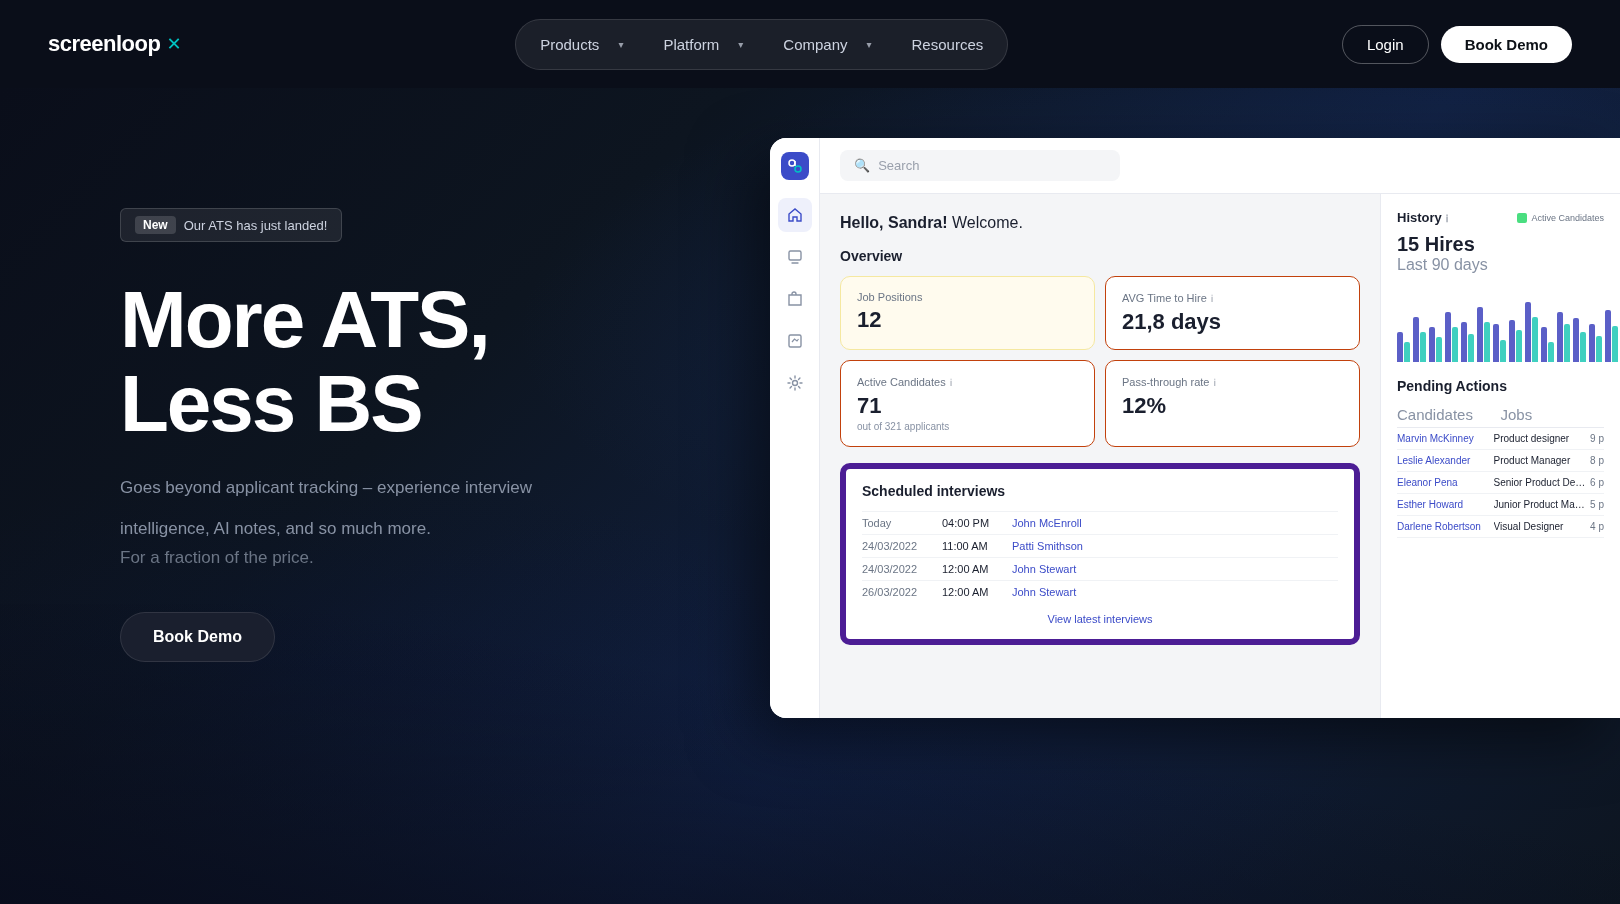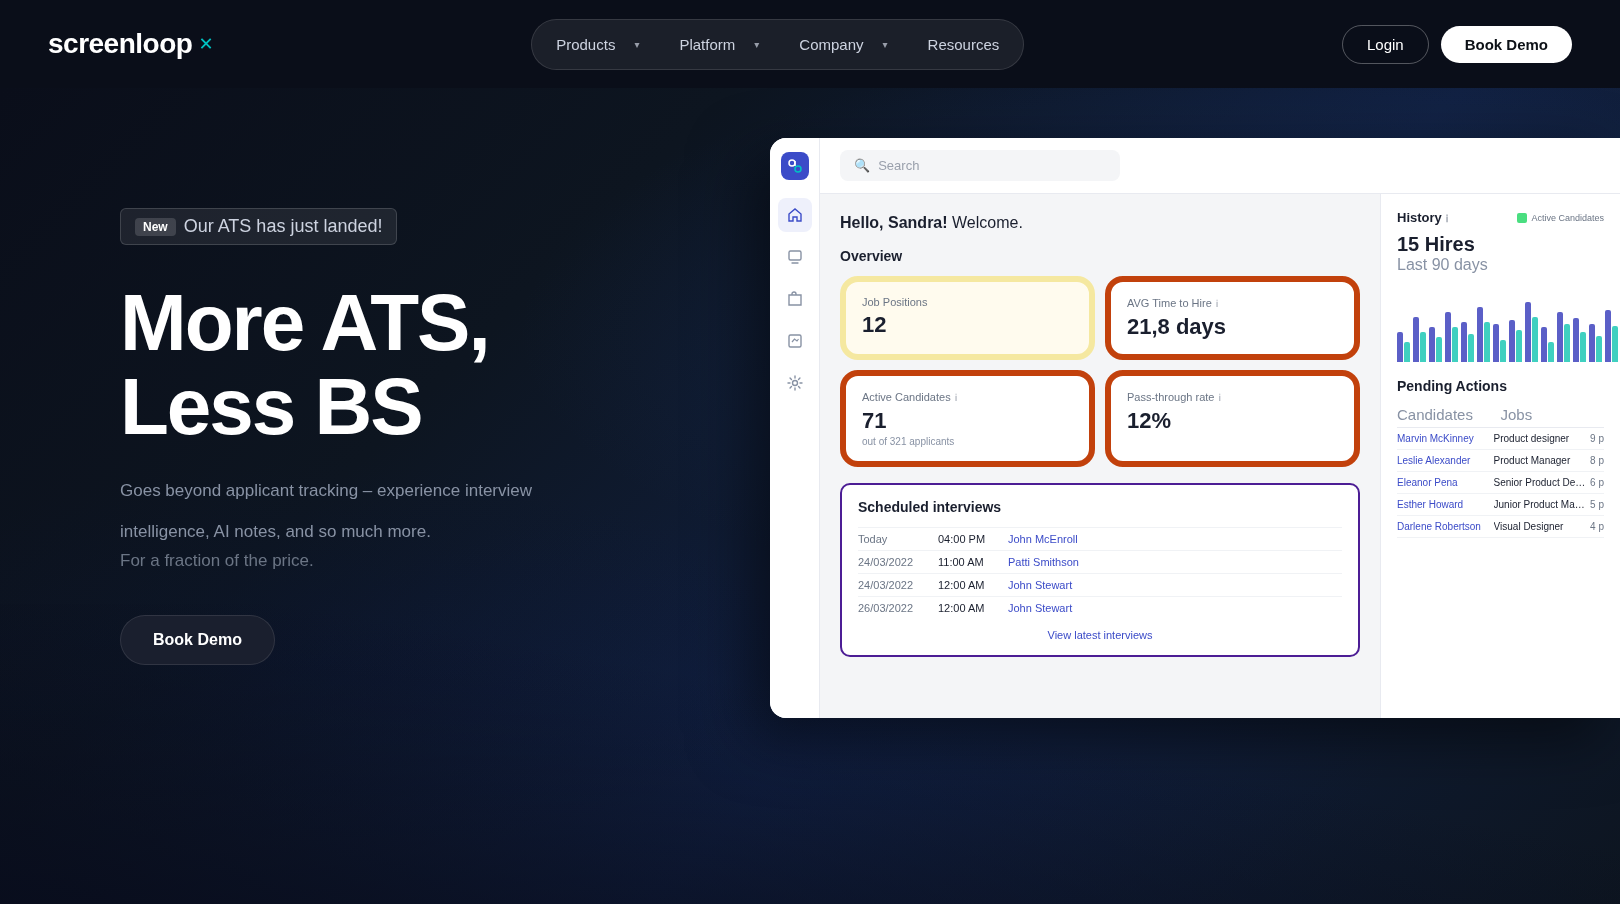--- a/index.html
+++ b/index.html
@@ -6,21 +6,21 @@
     body { font-family: -apple-system, BlinkMacSystemFont, 'Segoe UI', sans-serif; background: #0d1117; overflow-x: hidden; width: 1620px; min-height: 904px; }
 
     
     .navbar {
       position: relative; z-index: 10;
       display: flex; align-items: center; justify-content: space-between;
       padding: 0 48px; height: 88px;
       background: rgba(10,14,26,0.85);
     }
     .logo { display: flex; align-items: center; gap: 6px; }
-    .logo-text { color: #fff; font-size: 28px; font-weight: 700; letter-spacing: -0.5px; }
+    .logo-text { color: #fff; font-size: 22px; font-weight: 700; letter-spacing: -0.5px; }
     .logo-icon { color: #00c2c2; font-size: 18px; }
     .nav-center {
       display: flex; align-items: center;
       background: rgba(255,255,255,0.07); border: 1px solid rgba(255,255,255,0.12);
       border-radius: 50px; padding: 8px 6px; gap: 4px;
     }
     .nav-item {
       color: #cdd3e0; font-size: 15px; padding: 8px 18px; border-radius: 40px;
       cursor: pointer; display: flex; align-items: center; gap: 19px; white-space: nowrap;
     }
@@ -63,21 +63,21 @@
     .hero-left { flex: 0 0 580px; padding-top: 40px; }
     .badge {
       display: inline-flex; align-items: center; gap: 8px;
       background: rgba(255,255,255,0.08); border: 1px solid rgba(255,255,255,0.15);
       border-radius: 6px; padding: 7px 14px; margin-bottom: 36px;
     }
     .badge-new {
       background: rgba(255,255,255,0.15); color: #fff;
       font-size: 12px; font-weight: 600; padding: 2px 8px; border-radius: 4px;
     }
-    .badge-text { color: #cdd3e0; font-size: 18px; }
+    .badge-text { color: #cdd3e0; font-size: 13px; }
     .hero-title { color: #fff; font-size: 80px; font-weight: 800; line-height: 1.05; margin-bottom: 28px; letter-spacing: -2px; }
     .hero-subtitle { color: #8892a4; font-size: 17px; line-height: 1.6; margin-bottom: 6px; margin-top: 14px; }
     .hero-subtitle-sm { color: #6b7585; font-size: 17px; margin-bottom: 44px; }
     .btn-hero-demo {
       display: inline-block; background: #1a1f2e; color: #fff;
       font-size: 16px; font-weight: 600; padding: 15px 32px; border-radius: 40px;
       cursor: pointer; border: 1px solid rgba(255,255,255,0.1);
     }
 
     
@@ -123,31 +123,31 @@
     .dash-content-right { width: 240px; background: #fff; border-left: 1px solid #e8eaf0; padding: 16px; overflow-y: auto; }
 
     
     .welcome-text { font-size: 16px; color: #1a1f2e; margin-bottom: 16px; font-weight: 400; }
     .welcome-text strong { font-weight: 700; }
 
     
     .section-title { font-size: 14px; font-weight: 600; color: #1a1f2e; margin-bottom: 12px; }
     .overview-grid { display: grid; grid-template-columns: 1fr 1fr; gap: 10px; margin-bottom: 16px; }
     .stat-card {
-      background: #fff; border-radius: 18px; padding: 14px 16px;
-      border: 6px solid #c2410c;
+      background: #fff; border-radius: 10px; padding: 14px 16px;
+      border: 1px solid #c2410c;
     }
     .stat-card.yellow { background: #fffbee; border-color: #f5e8a0; }
     .stat-label { font-size: 11px; color: #6b7585; margin-bottom: 4px; display: flex; align-items: center; gap: 4px; }
     .stat-value { font-size: 22px; font-weight: 700; color: #1a1f2e; }
     .stat-sub { font-size: 10px; color: #8892a4; margin-top: 2px; }
     .info-icon { color: #9aa0ac; font-size: 10px; }
 
     
-    .interviews-card { background: #fff; border-radius: 10px; padding: 14px 16px; border: 2px solid #4c1d95; }
+    .interviews-card { background: #fff; border-radius: 10px; padding: 14px 16px; border: 6px solid #4c1d95; }
     .interviews-table { width: 100%; border-collapse: collapse; }
     .interviews-table td { font-size: 11px; color: #1a1f2e; padding: 5px 0; border-top: 1px solid #f0f2f5; }
     .interviews-table td.name-link { color: #3b4bc8; cursor: pointer; }
     .view-link { color: #3b4bc8; font-size: 11px; text-align: center; margin-top: 10px; cursor: pointer; display: block; }
 
     
     .history-header { display: flex; align-items: center; justify-content: space-between; margin-bottom: 8px; }
     .history-title { font-size: 13px; font-weight: 600; color: #1a1f2e; display: flex; align-items: center; gap: 4px; }
     .legend-dot { width: 10px; height: 10px; background: #4ade80; border-radius: 2px; display: inline-block; }
     .legend-label { font-size: 9px; color: #6b7585; }

